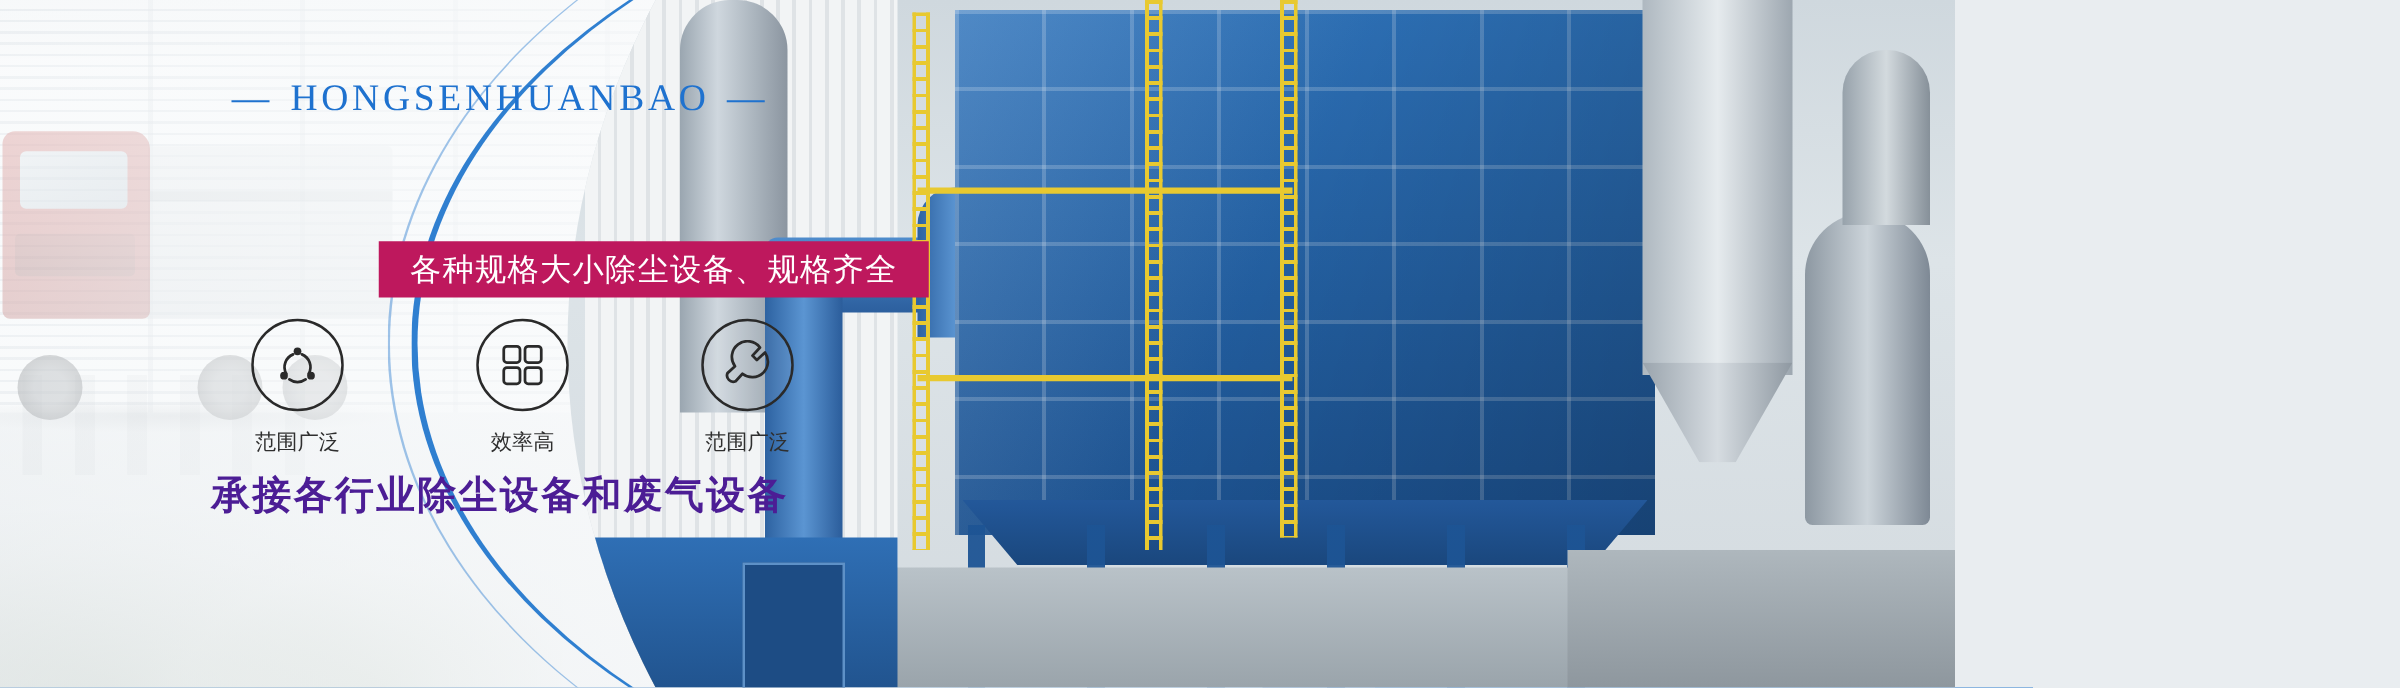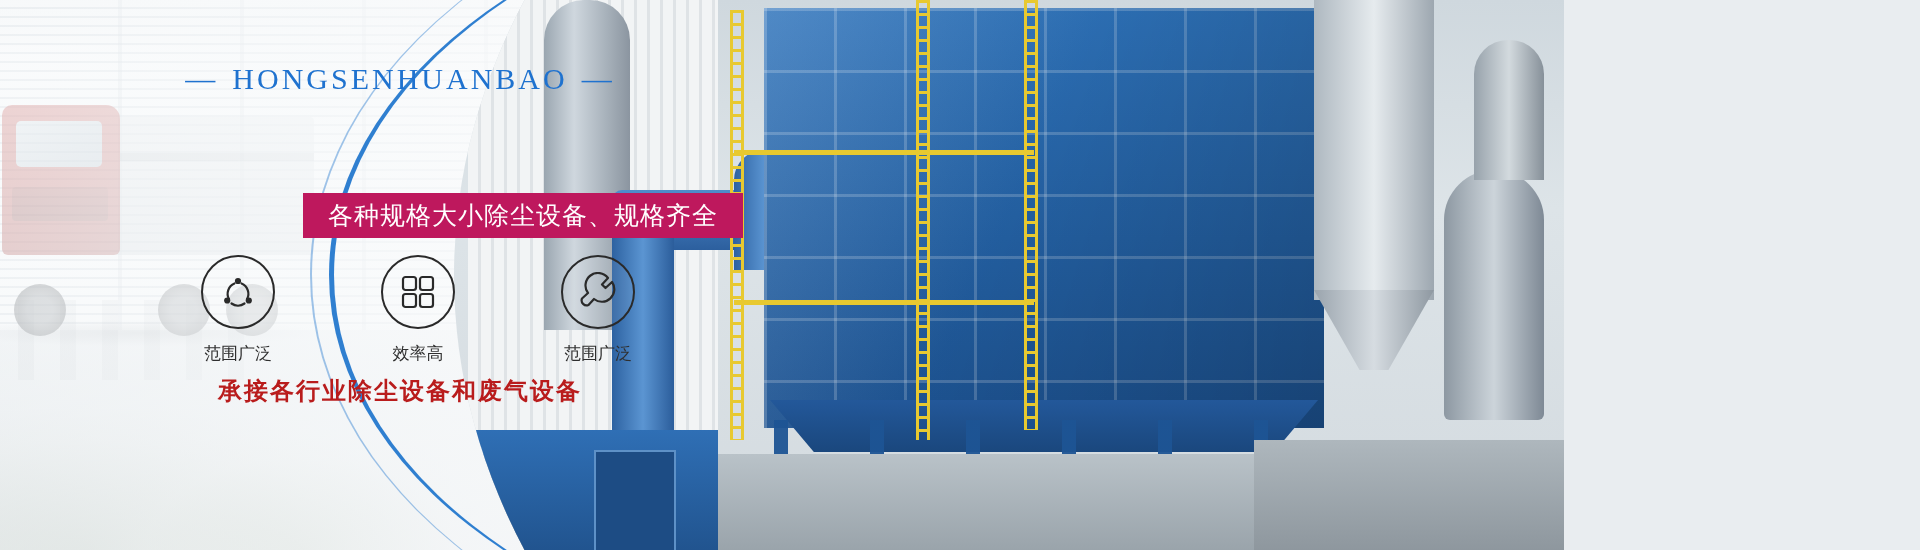--- a/index.html
+++ b/index.html
@@ -156,21 +156,21 @@
   .orange span{color:#fff;font-size:25px;letter-spacing:1px;white-space:nowrap;}
 
   .features{position:absolute;left:0;top:255px;width:800px;
     display:flex;justify-content:center;gap:62px;}
   .feat{width:82px;display:flex;flex-direction:column;align-items:center;margin-left:36px;}
   .circ{width:70px;height:70px;border-radius:50%;border:2px solid #2a2a2a;
     display:flex;align-items:center;justify-content:center;background:rgba(255,255,255,.08);}
   .feat-label{margin-top:13px;font-size:17px;color:#2f2f2f;white-space:nowrap;}
 
   .tagline{position:absolute;left:0;top:375px;width:800px;text-align:center;
-    font-size:24px;font-weight:bold;color:#b91c1c;letter-spacing:2px;white-space:nowrap;}
+    font-size:31px;font-weight:bold;color:#4c1d95;letter-spacing:2px;white-space:nowrap;}
 </style>
 </head>
 <body>
 
 <div class="banner">
 
   <div class="bg-left">
     <div class="bg-roof"></div>
     <div class="bg-wall"></div>
     <div class="bg-wall2"></div>

